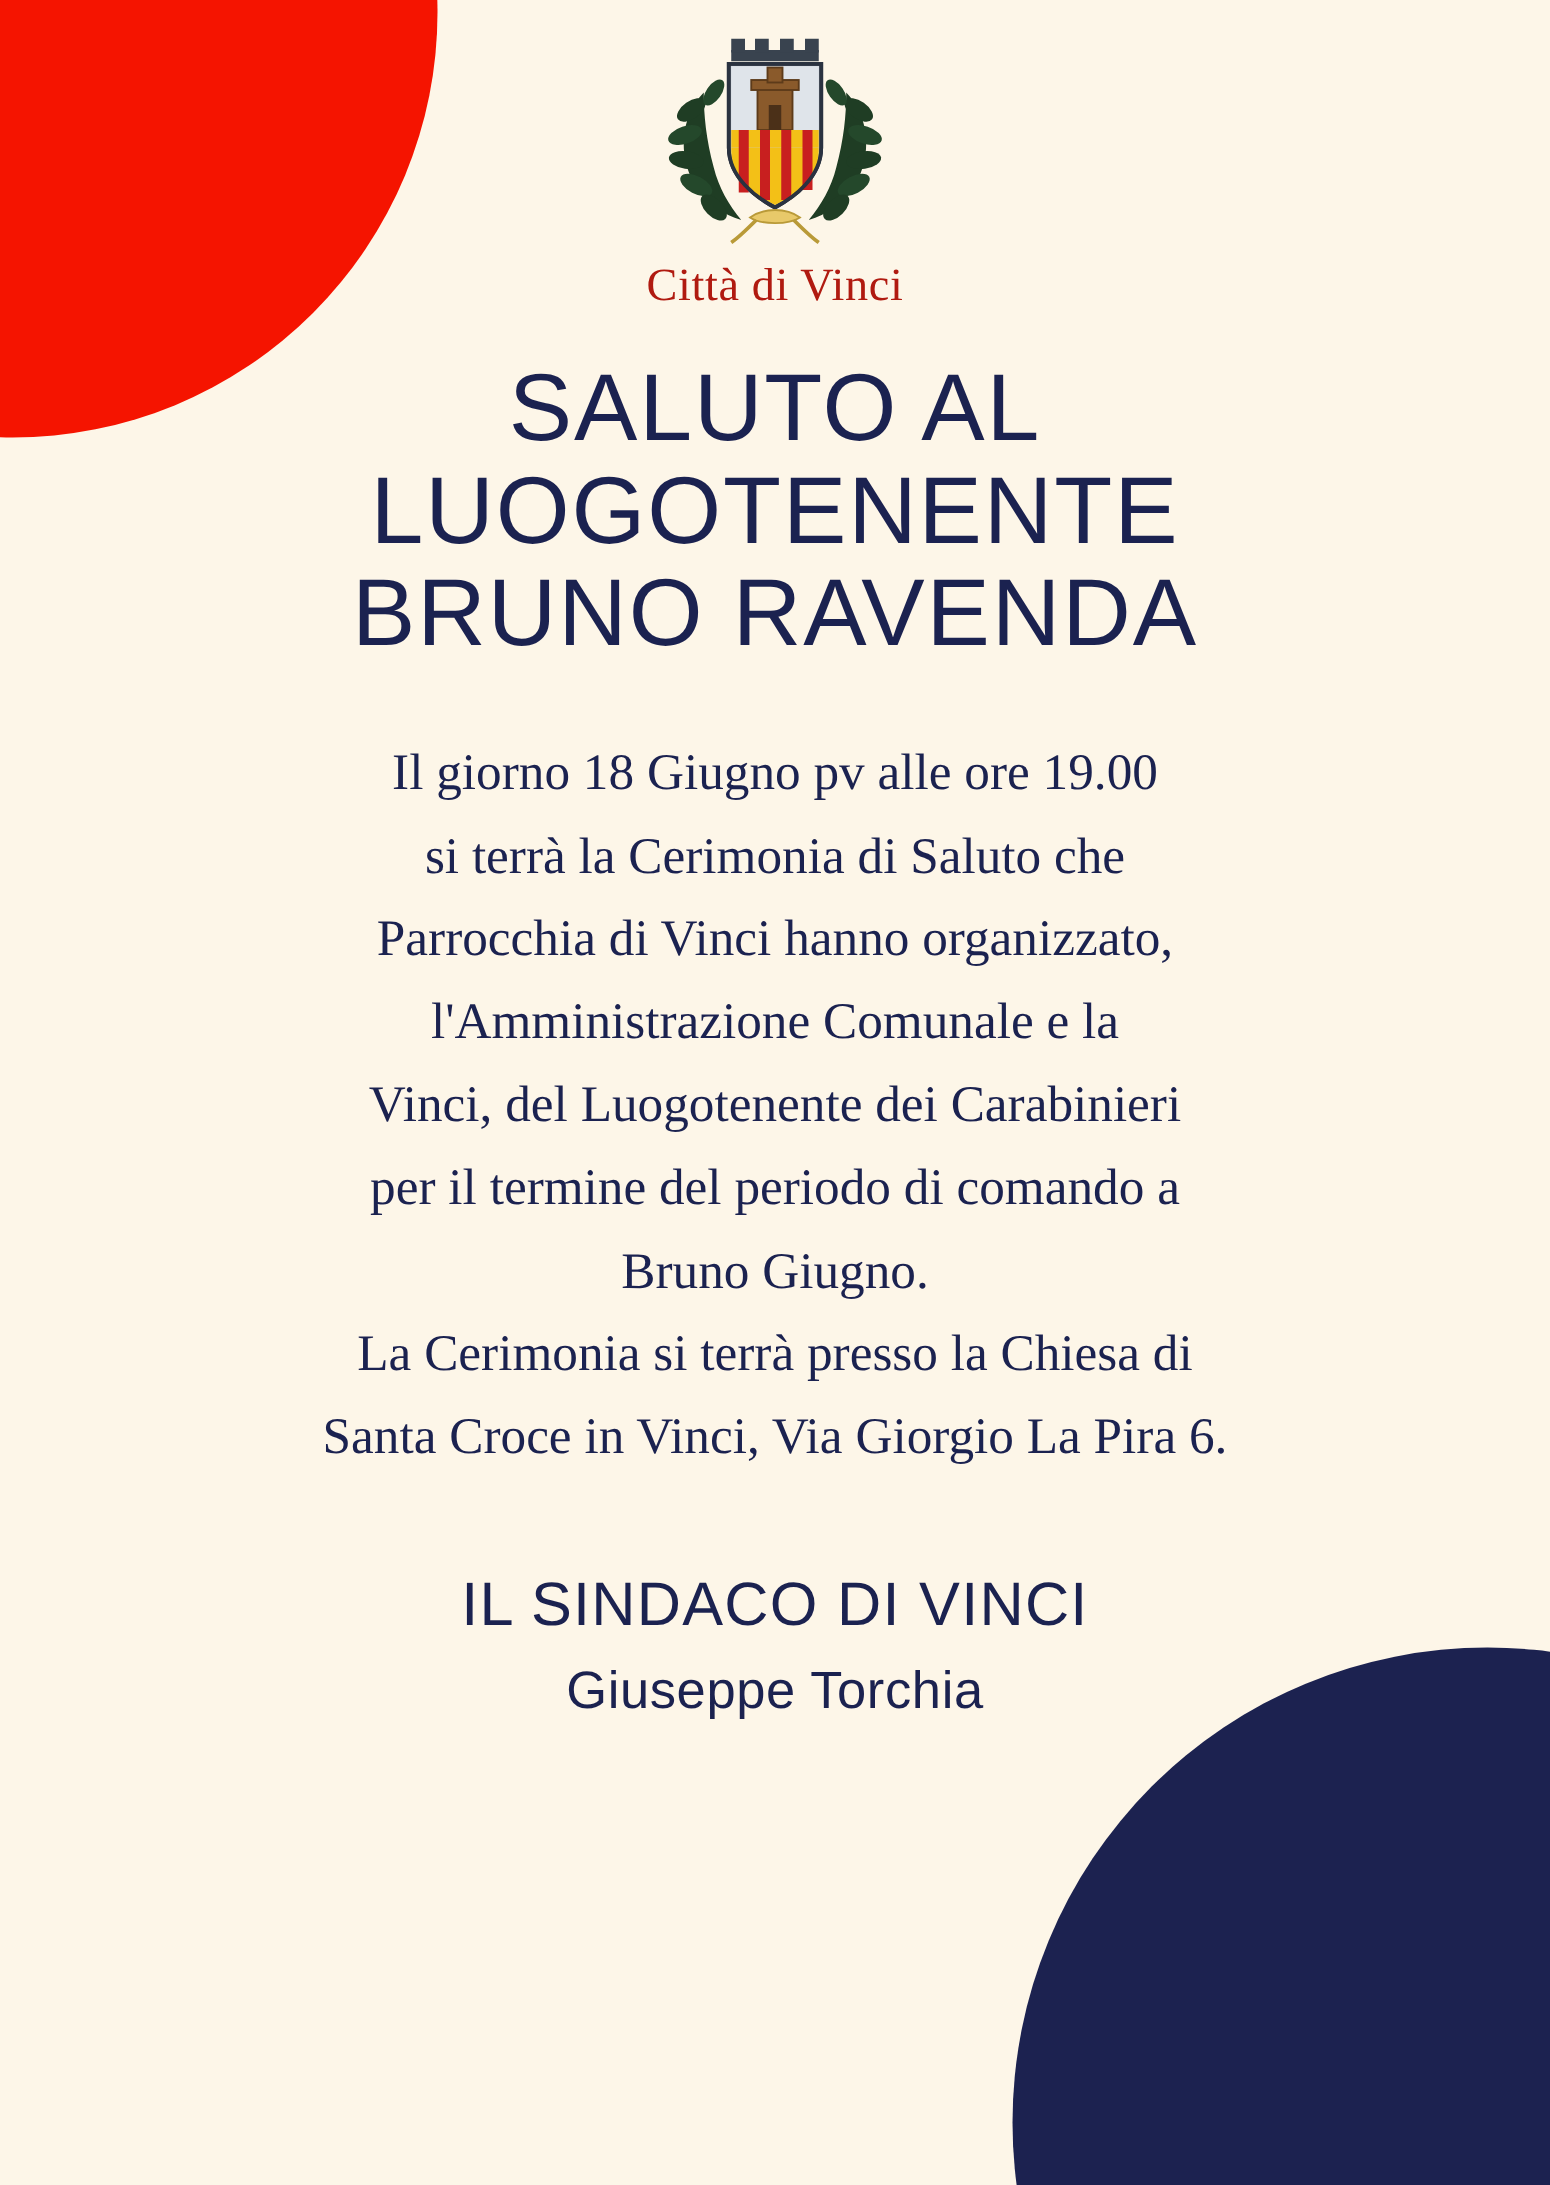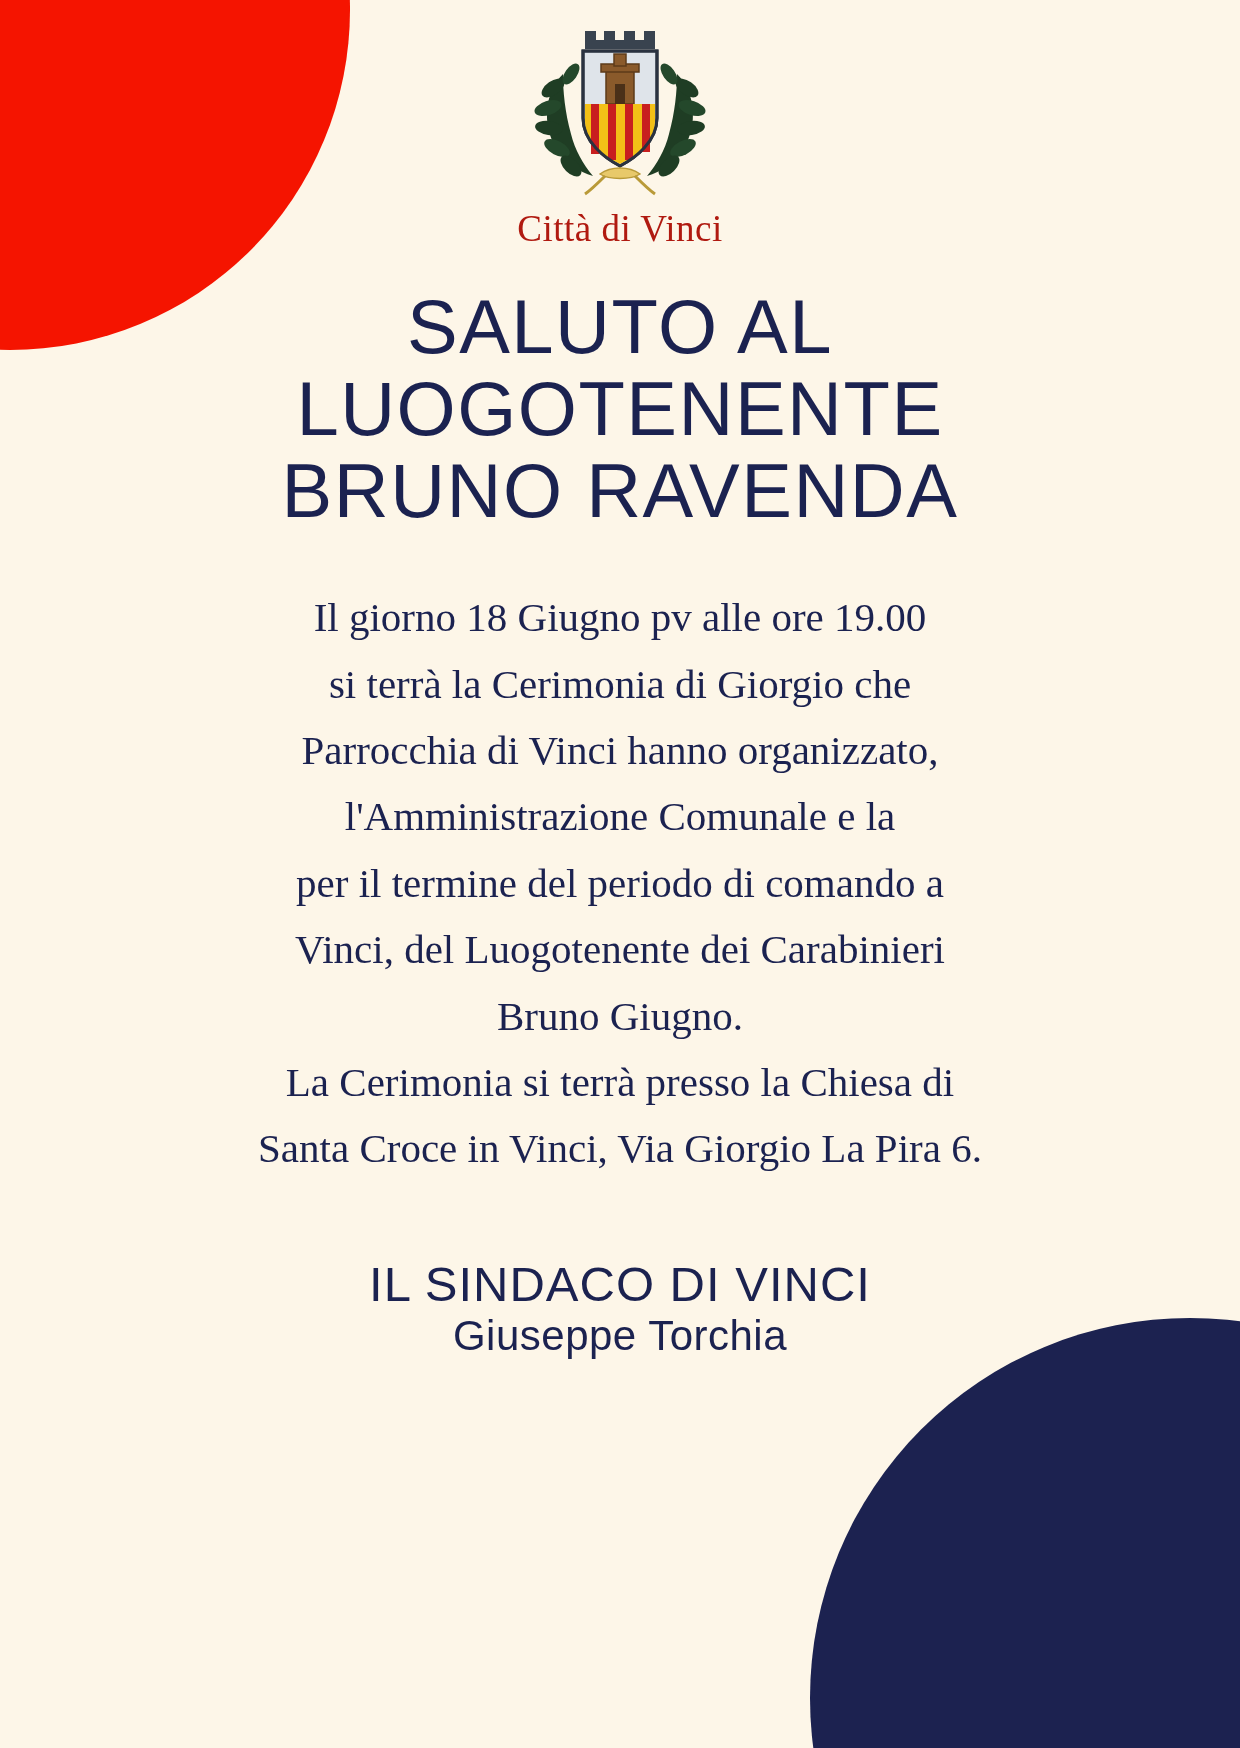--- a/index.html
+++ b/index.html
@@ -117,21 +117,21 @@
     margin: 74px auto 0 auto;
     font-family: "Liberation Sans", sans-serif;
     color: #1b2250;
   }
   .sig-role {
     font-size: 49px;
     letter-spacing: 1px;
     text-transform: uppercase;
   }
   .sig-name {
-    margin-top: 0;
+    margin-top: 16px;
     font-size: 42px;
     letter-spacing: 0.5px;
   }
 </style>
 </head>
 <body>
 
 <div class="poster">
 
   <div class="corner-red"></div>
@@ -198,25 +198,25 @@
     </div>
 
     <h1 class="title">
       <span class="l1">SALUTO AL</span>
       <span class="l2">LUOGOTENENTE</span>
       <span class="l3">BRUNO RAVENDA</span>
     </h1>
 
     <div class="body-text">
       <p>Il giorno 18 Giugno pv alle ore 19.00</p>
-      <p>si terrà la Cerimonia di Giorgio che</p>
+      <p>si terrà la Cerimonia di Saluto che</p>
       <p>Parrocchia di Vinci hanno organizzato,</p>
       <p>l'Amministrazione Comunale e la</p>
+      <p>Vinci, del Luogotenente dei Carabinieri</p>
       <p>per il termine del periodo di comando a</p>
-      <p>Vinci, del Luogotenente dei Carabinieri</p>
       <p>Bruno Giugno.</p>
       <p>La Cerimonia si terrà  presso la Chiesa di</p>
       <p>Santa Croce in Vinci, Via Giorgio La Pira 6.</p>
     </div>
 
     <div class="signature">
       <div class="sig-role">IL SINDACO DI VINCI</div>
       <div class="sig-name">Giuseppe Torchia</div>
     </div>
 

